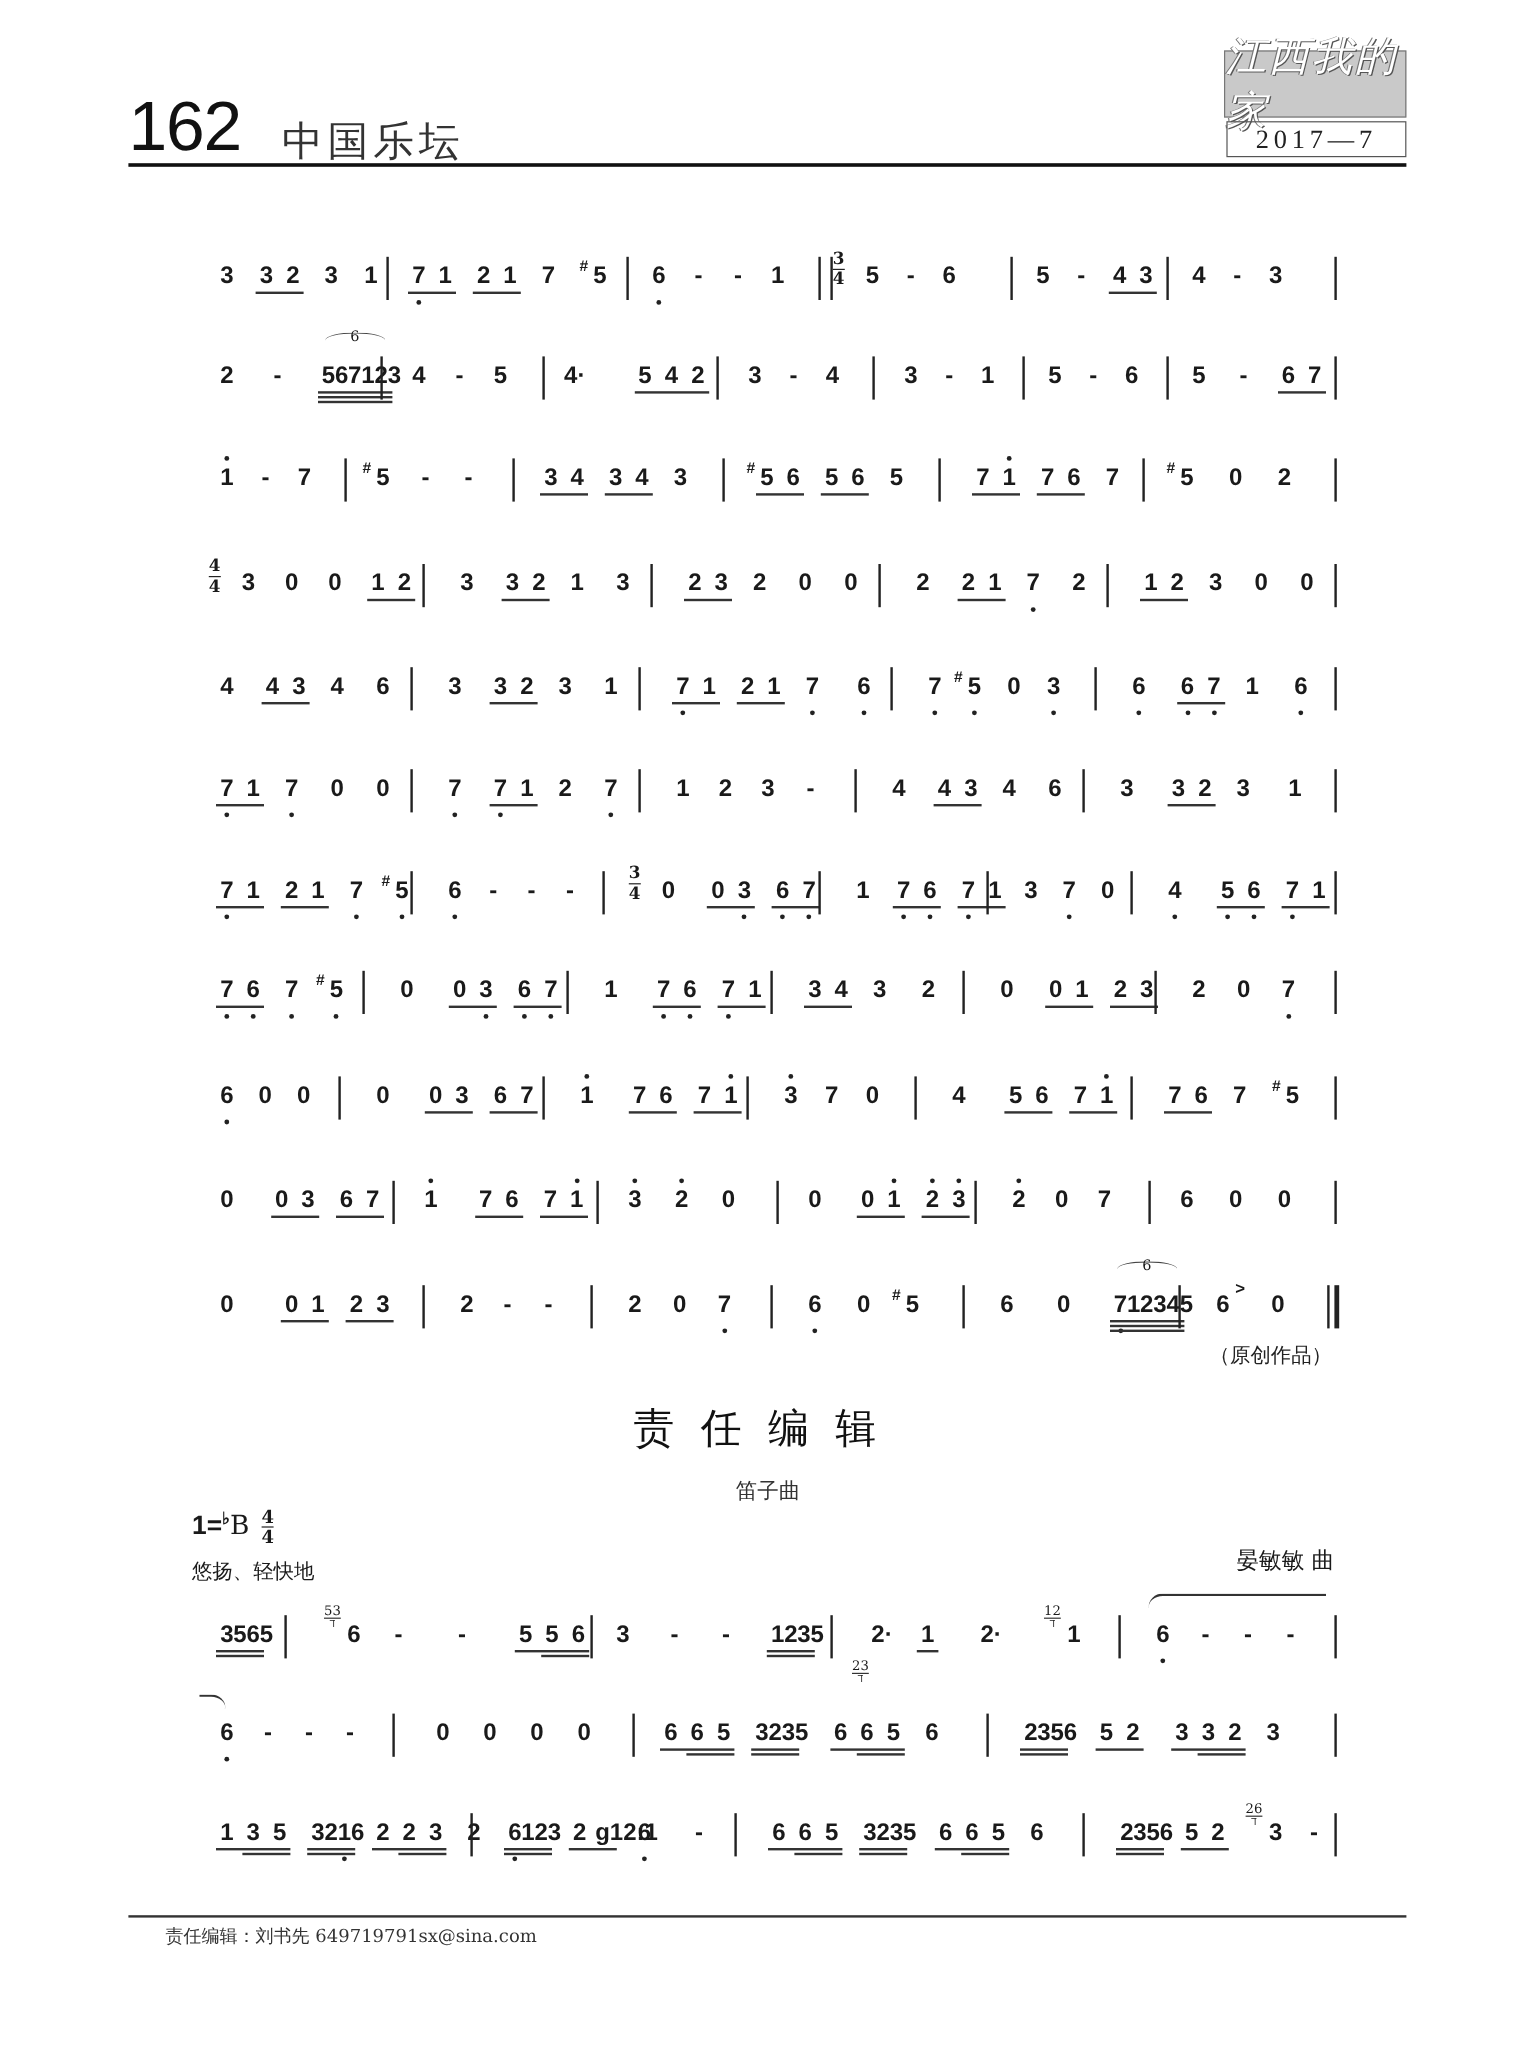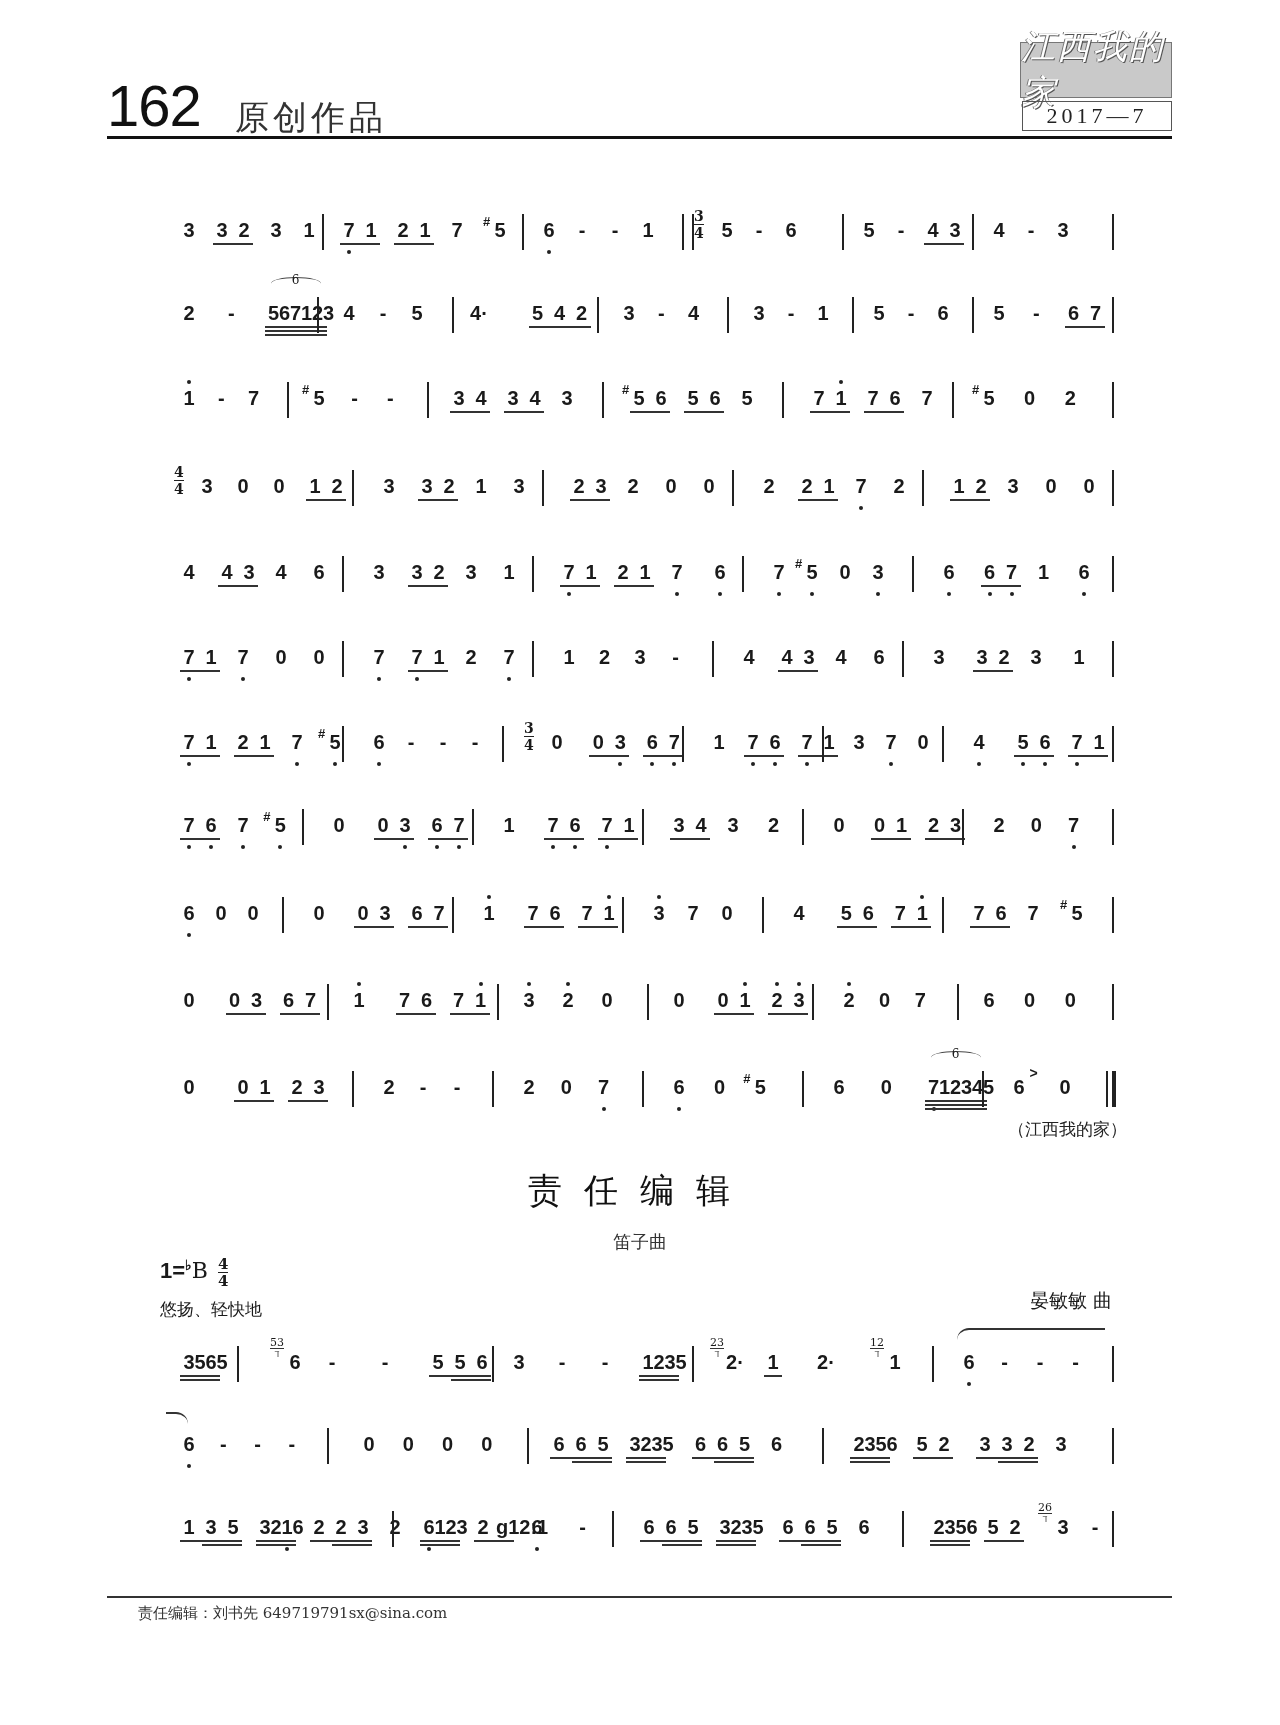--- a/index.html
+++ b/index.html
@@ -43,21 +43,21 @@
   .slur{position:absolute;border-top:2px solid #333;border-radius:14px 0 0 0;height:10px;}
   .slur-end{position:absolute;border-top:2px solid #333;border-radius:0 14px 0 0;height:10px;width:22px;}
   .footer-rule{position:absolute;left:107px;top:1596px;width:1065px;height:2px;background:#333;}
   .footer{position:absolute;left:138px;top:1604px;font-size:15px;font-family:"DejaVu Serif",serif;color:#333;}
 </style>
 </head>
 <body>
 
 <div class="header">
   <div class="page-num">162</div>
-  <div class="section-title">原创作品</div>
+  <div class="section-title">中国乐坛</div>
   <div class="logo-box">江西我的家</div>
   <div class="issue-box">2017—7</div>
   <div class="header-rule"></div>
 </div>
 
 <div id="score1">
     <div class="row" style="top: 210px;">
       <div class="meas" style="left: 8px;">
         <span style="position: absolute; left: 0px; top: 0px;">
           <span class="note" style="left: 0px;">3</span>
@@ -1034,21 +1034,21 @@
       <span class="barline" style="left: 180px;"></span>
       <span class="barline" style="left: 320px;"></span>
       <span class="barline" style="left: 470px;"></span>
       <span class="barline" style="left: 630px;"></span>
       <span class="barline" style="left: 810px;"></span>
       <span class="barline thin" style="left: 934px;"></span>
       <span class="barline final" style="left: 940px;"></span>
     </div>
   </div>
 
-<div class="credit" style="left:1008px;top:1118px;">（江西我的家）</div>
+<div class="credit" style="left:1008px;top:1118px;">（原创作品）</div>
 
 <div class="song-title">责任编辑</div>
 <div class="song-sub">笛子曲</div>
 
 <div class="key-sig">
   <span>1=</span><sup class="flat">♭</sup><span class="kb">B</span>
   <span class="key-ts"><span class="num">4</span><span>4</span></span>
 </div>
 <div class="tempo">悠扬、轻快地</div>
 <div class="composer">晏敏敏 曲</div>
@@ -1101,21 +1101,21 @@
           <span class="note" style="left: 0px;">1</span>
           <span class="note" style="left: 11px;">2</span>
           <span class="note" style="left: 22px;">3</span>
           <span class="note" style="left: 33px;">5</span>
           <span class="uline" style="left: 0px; width: 40px;"></span>
           <span class="uline2" style="left: 0px; width: 40px;"></span>
         </span>
       </div>
       <div class="meas" style="left: 538px;">
         <span style="position: absolute; left: 0px; top: 0px;">
-          <span class="grace" style="left: 0px;">
+          <span class="grace" style="left: 0px; margin-top: 46px;">
             <span class="gl">23</span>
             <span class="gt">ℸ</span>
           </span>
           <span class="note" style="left: 16px;">2·</span>
         </span>
         <span style="position: absolute; left: 54px; top: 0px;">
           <span class="note" style="left: 0px;">1</span>
           <span class="uline" style="left: 0px; width: 18px;"></span>
         </span>
         <span style="position: absolute; left: 107px; top: 0px;">

